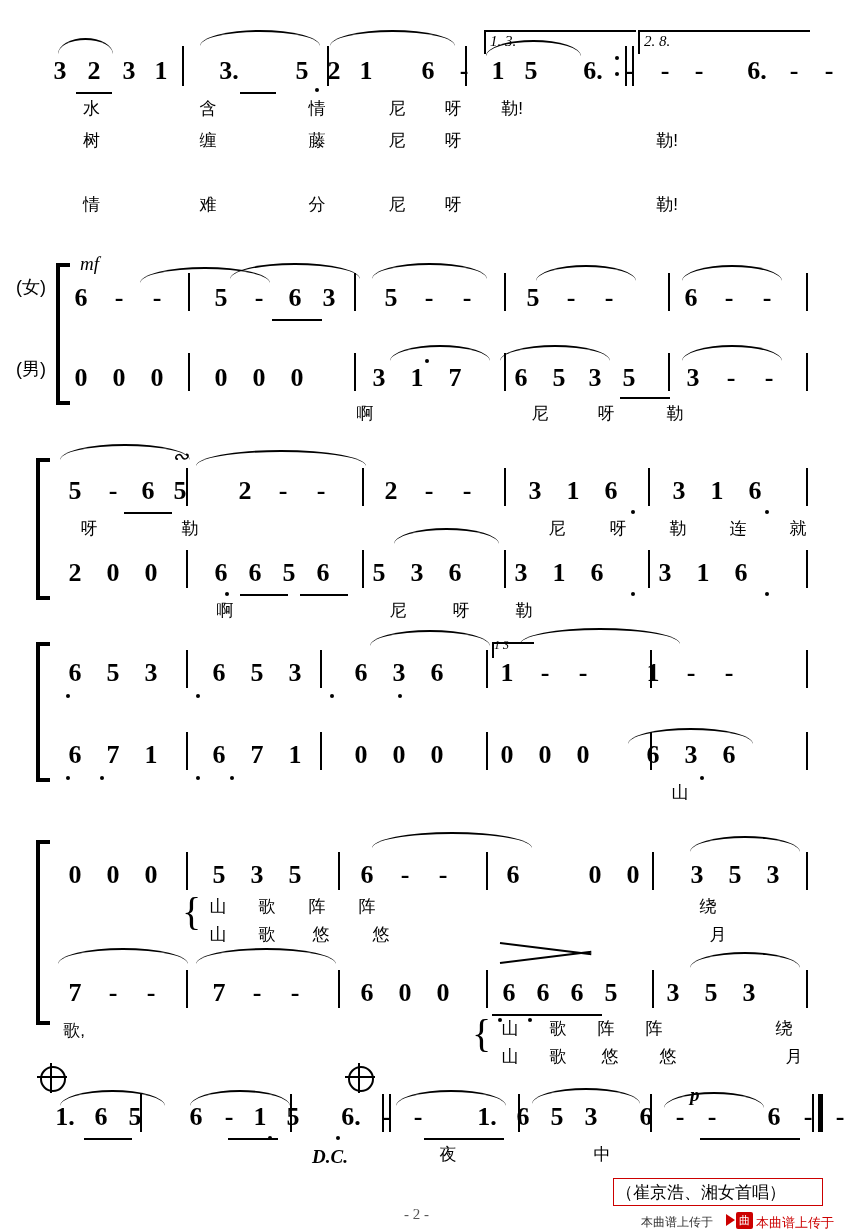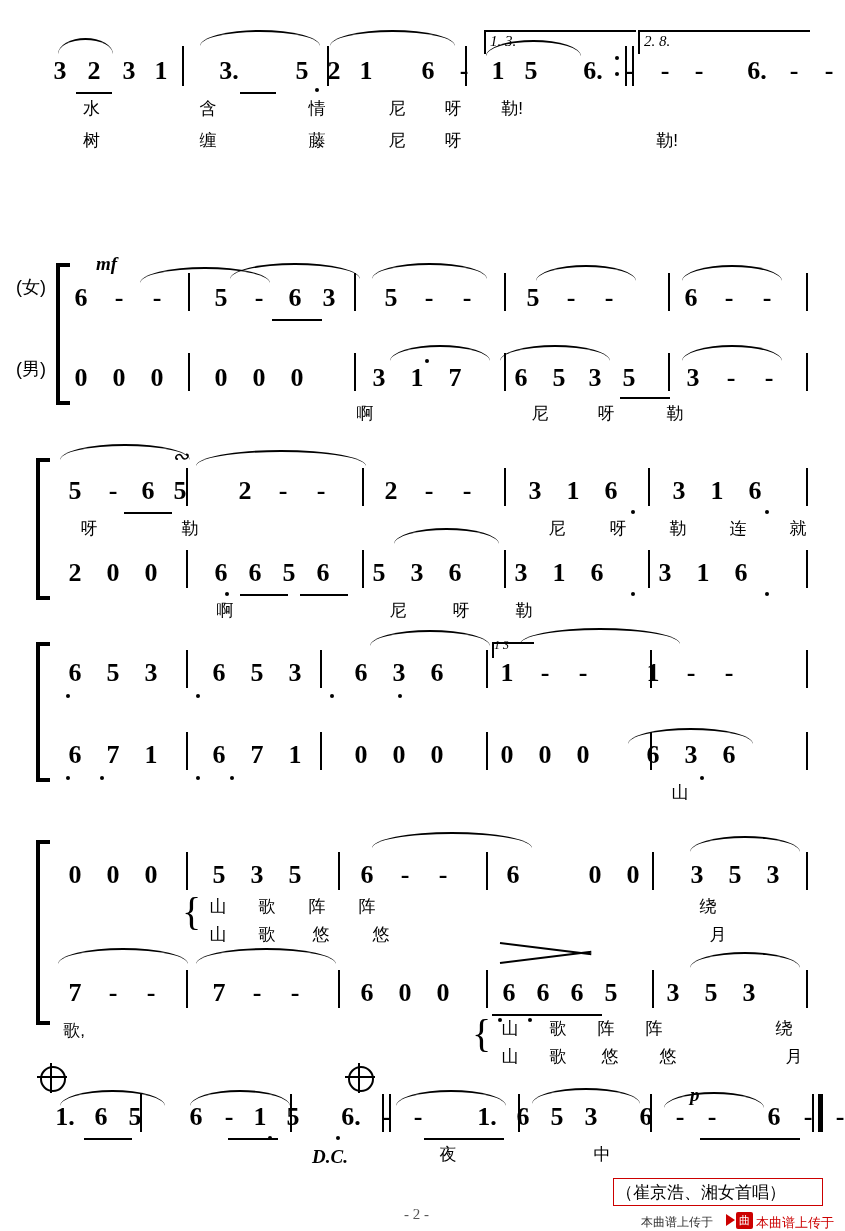--- a/index.html
+++ b/index.html
@@ -138,31 +138,40 @@
       <span class="ly" style="width:40px;">勒!</span>
     </div>
     <div class="lyr" style="left:34px;top:100px;">
       <span class="ly" style="width:115px;">水</span>
       <span class="ly" style="width:110px;">含</span>
       <span class="ly" style="width:100px;">情</span>
       <span class="ly" style="width:52px;">尼</span>
       <span class="ly" style="width:52px;">呀</span>
       <span class="ly" style="width:58px;">勒!</span>
     </div>
+    <div class="lyr" style="left:34px;top:196px;">
+      <span class="ly" style="width:115px;">情</span>
+      <span class="ly" style="width:110px;">难</span>
+      <span class="ly" style="width:100px;">分</span>
+      <span class="ly" style="width:52px;">尼</span>
+      <span class="ly" style="width:52px;">呀</span>
+      <span class="ly" style="width:160px;"></span>
+      <span class="ly" style="width:40px;">勒!</span>
+    </div>
   </div>
 
   <div class="system" style="top:245px;height:185px;">
 
     <div class="brace" style="left:56px;top:18px;height:142px;"></div>
     <div class="braceT" style="left:56px;top:18px;width:14px;"></div>
     <div class="braceB" style="left:56px;top:156px;width:14px;"></div>
 
     <div class="label" style="left:16px;top:30px;font-size:18px;">(女)</div>
     <div class="label" style="left:16px;top:112px;font-size:18px;">(男)</div>
-    <div class="mark" style="left:80px;top:8px;font-size:19px;font-weight:bold;margin-left:16px;">mf</div>
+    <div class="mark" style="left:80px;top:8px;font-size:19px;font-weight:normal;">mf</div>
 
     <div class="slur" style="left:140px;top:22px;width:130px;"></div>
     <div class="slur" style="left:230px;top:18px;width:130px;"></div>
     <div class="slur" style="left:372px;top:18px;width:115px;"></div>
     <div class="slur" style="left:536px;top:20px;width:100px;"></div>
     <div class="slur" style="left:682px;top:20px;width:100px;"></div>
 
     <div class="notes" style="left:64px;top:40px;">
       <span class="n" style="width:34px;">6</span>
       <span class="n" style="width:34px;">-</span>

